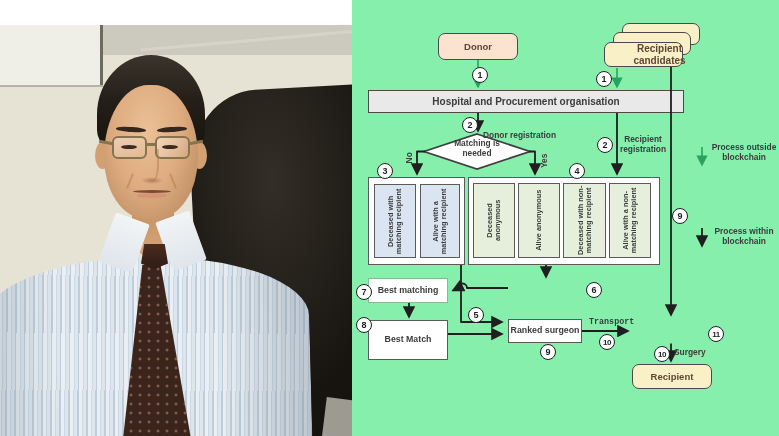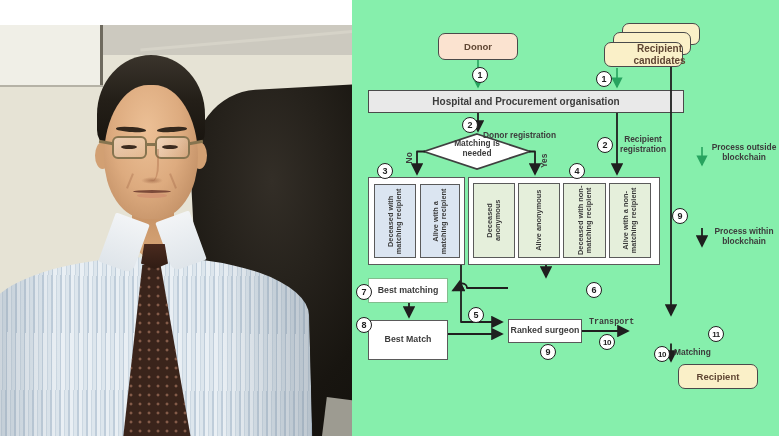--- a/index.html
+++ b/index.html
@@ -196,21 +196,21 @@
     <div class="ibox grn" style="left:211px;top:183px;width:43px;height:75px;">
       <span class="vt">Deceased with non-matching recipient</span>
       </div>
     <div class="ibox grn" style="left:257px;top:183px;width:42px;height:75px;">
       <span class="vt">Alive with a non-matching recipient</span>
       </div>
 
     <div class="box wbox crossb" style="left:16px;top:278px;width:80px;height:25px;">Best matching</div>
     <div class="box wbox" style="left:16px;top:320px;width:80px;height:40px;">Best Match</div>
     <div class="box wbox" style="left:156px;top:319px;width:74px;height:24px;">Ranked surgeon</div>
-    <div class="box rounded candfill" style="left:280px;top:364px;width:80px;height:25px;margin-left:46px;">Recipient</div>
+    <div class="box rounded candfill" style="left:280px;top:364px;width:80px;height:25px;">Recipient</div>
 
     <div class="circ" style="left:120px;top:67px;">1</div>
     <div class="circ" style="left:244px;top:71px;">1</div>
     <div class="circ" style="left:110px;top:117px;">2</div>
     <div class="circ" style="left:245px;top:137px;">2</div>
     <div class="circ" style="left:25px;top:163px;">3</div>
     <div class="circ" style="left:217px;top:163px;">4</div>
     <div class="circ" style="left:116px;top:307px;">5</div>
     <div class="circ" style="left:234px;top:282px;">6</div>
     <div class="circ" style="left:4px;top:284px;">7</div>
@@ -219,18 +219,18 @@
     <div class="circ" style="left:188px;top:344px;">9</div>
     <div class="circ sm" style="left:247px;top:334px;">10</div>
     <div class="circ sm" style="left:356px;top:326px;">11</div>
     <div class="circ sm" style="left:302px;top:346px;">10</div>
 
     <div class="lbl" style="left:131px;top:131px;">Donor registration</div>
     <div class="lbl ctr" style="left:263px;top:135px;width:56px;">Recipient registration</div>
     <div class="lbl rot ctr" style="left:49px;top:153px;width:18px;">No</div>
     <div class="lbl rot ctr" style="left:183px;top:156px;width:20px;">Yes</div>
     <div class="lbl ctr" style="left:237px;top:318px;width:44px;font-family:Liberation Mono, monospace;">Transport</div>
-    <div class="lbl" style="left:322px;top:348px;">Matching</div>
+    <div class="lbl" style="left:322px;top:348px;">Surgery</div>
 
     <div class="lbl ctr" style="left:357px;top:143px;width:70px;">Process outside blockchain</div>
     <div class="lbl ctr" style="left:357px;top:227px;width:70px;">Process within blockchain</div>
   </div>
 </div>
 
 </body></html>

